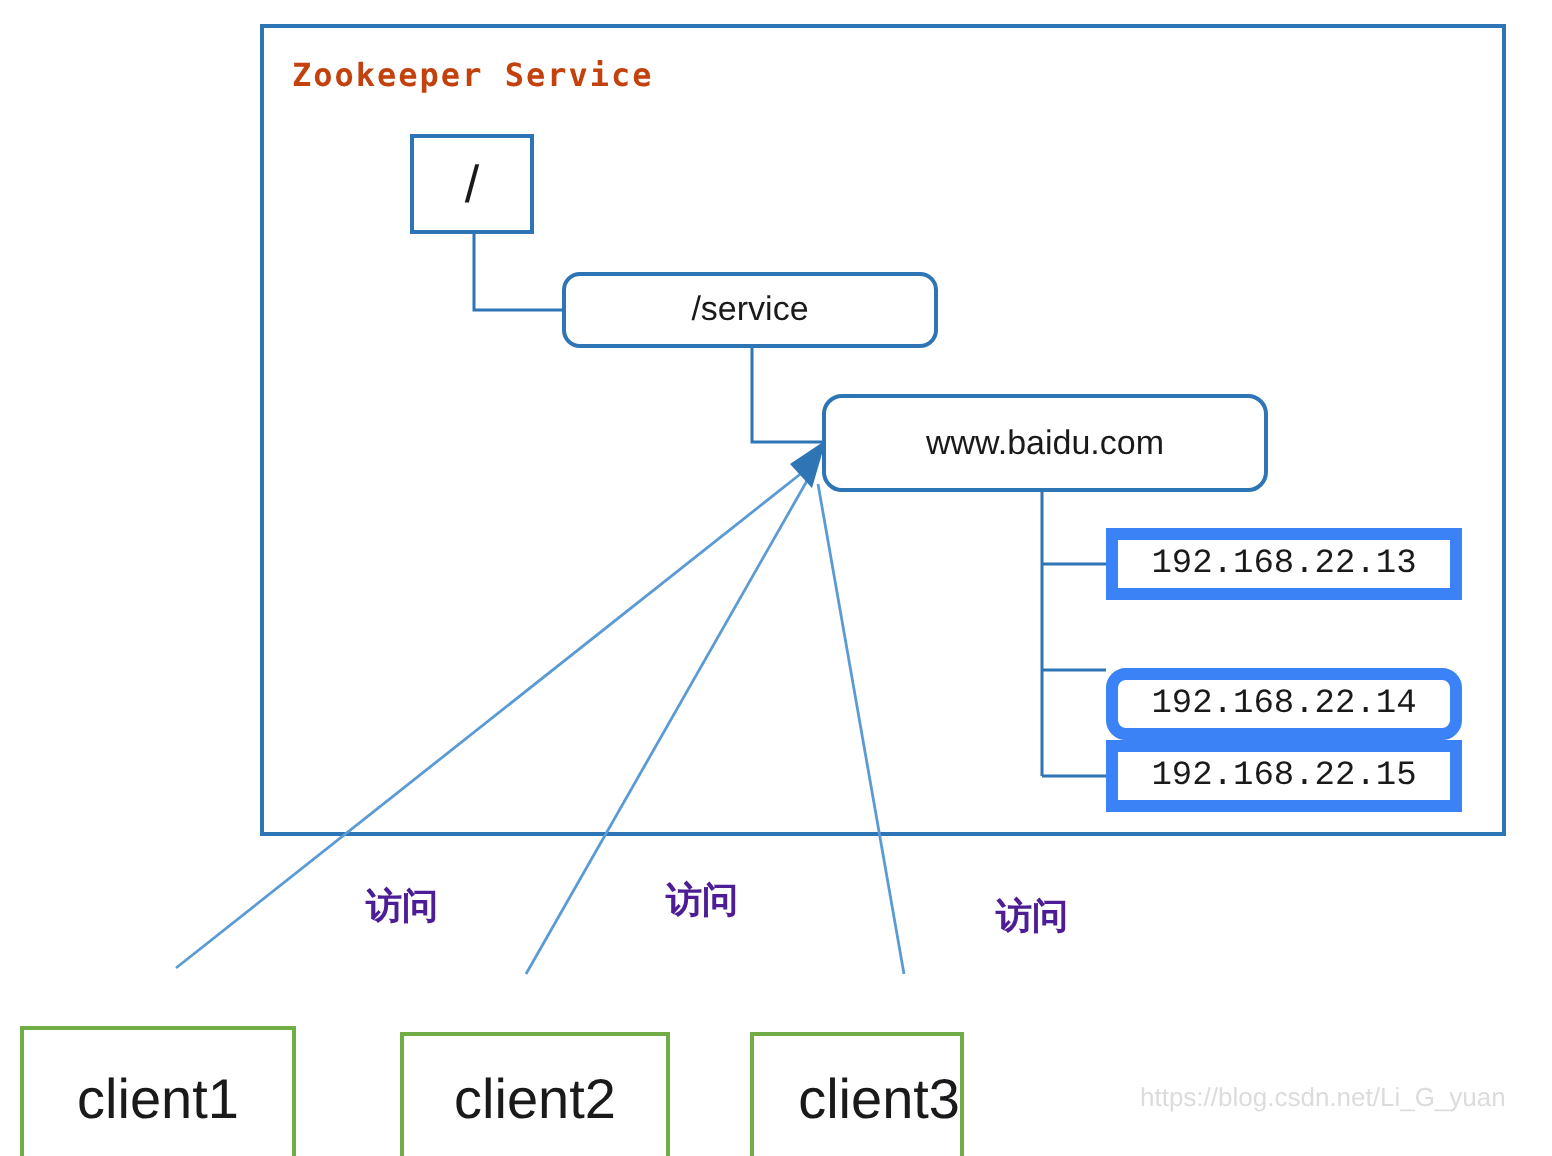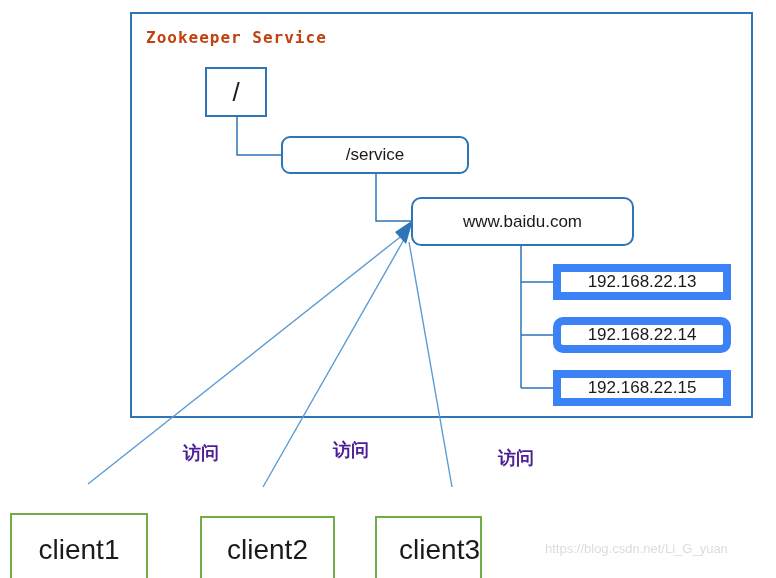--- a/index.html
+++ b/index.html
@@ -78,25 +78,26 @@
     width: 223px;
     height: 49px;
     border: 2px solid #2E75B6;
     border-radius: 10px;
     font-size: 17px;
   }
   .node-ip {
     left: 553px;
     width: 178px;
     height: 36px;
-    border: 8px solid #3b82f6;
+    border: 6px solid #3b82f6;
     font-size: 17px;
+    font-family: Liberation Mono, monospace;
   }
   .node-ip-1 { top: 264px; }
-  .node-ip-2 { top: 317px; border-radius: 10px; }
+  .node-ip-2 { top: 334px; border-radius: 10px; }
   .node-ip-3 { top: 370px; }
   .client-box {
     border: 2px solid #70AD47;
     font-size: 28px;
     margin-top: 29px;
   }
   .client-1 { left: 10px;  top: 484px; width: 138px; height: 73px; }
   .client-2 { left: 200px; top: 487px; width: 135px; height: 68px; text-align: center; }
   .client-3 { left: 375px; top: 487px; width: 107px; height: 68px; justify-content: flex-end; }
   .access-label {
@@ -104,21 +105,21 @@
     color: #4c1d95;
     font-weight: bold;
     font-size: 18px;
     z-index: 2;
   }
   .access-1 { left: 183px; top: 441px; }
   .access-2 { left: 333px; top: 438px; }
   .access-3 { left: 498px; top: 446px; }
   .watermark {
     position: absolute;
-    left: 545px;
+    left: 570px;
     top: 541px;
     color: #dcdcdc;
     font-size: 13px;
     z-index: 2;
   }
 </style>
 </head>
 <body>
 
 <div class="canvas">

